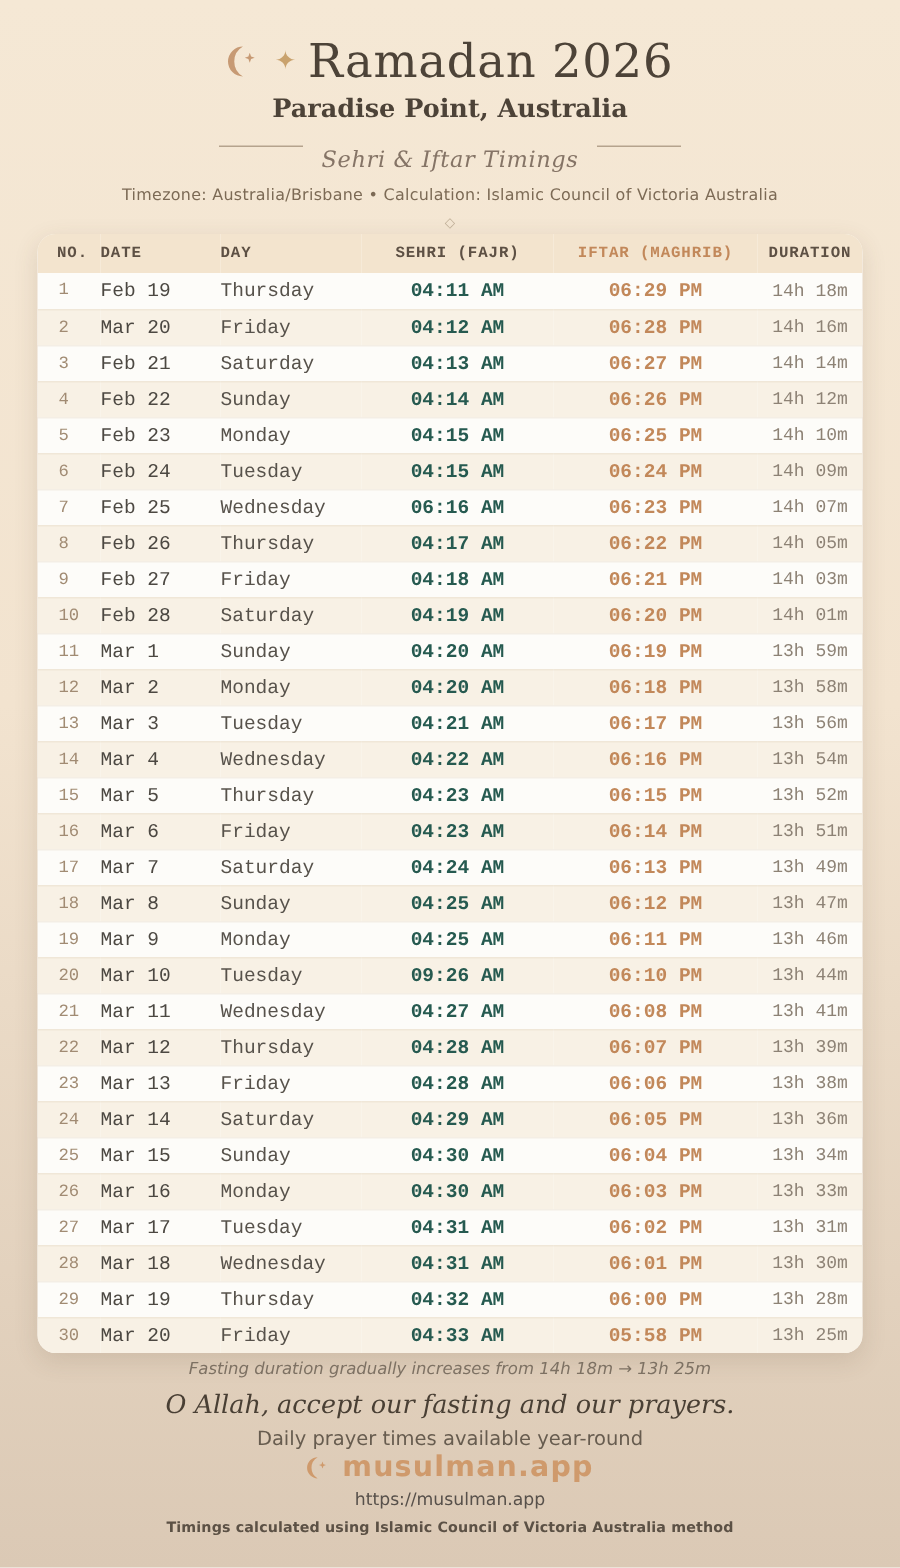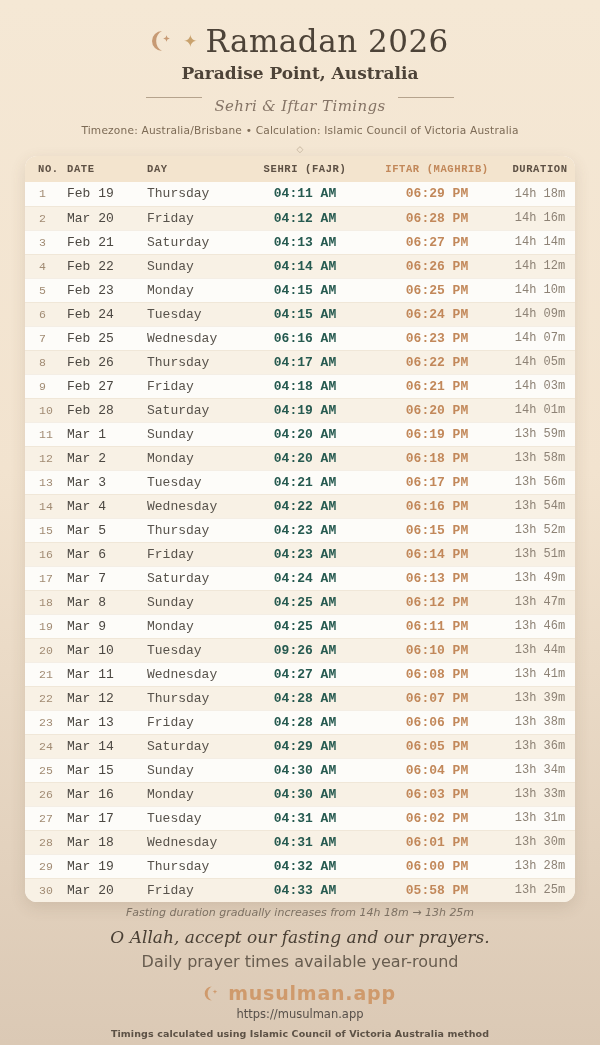--- a/index.html
+++ b/index.html
@@ -69,22 +69,22 @@
   td.c-sehri { text-align: center; font-weight: bold; color: var(--teal, #265a50); }
   td.c-iftar { text-align: center; font-weight: bold; color: var(--accent, #c2885a); }
   td.c-duration { text-align: center; font-size: 12px; color: #8d8275; }
 
   
   .fast-note { margin-top: 4px; font-size: 11px; font-style: italic; color: #7d7163; }
   .dua {
     margin-top: 8px; font-family: "DejaVu Serif", serif; font-style: italic;
     font-size: 17px; color: #493f34;
   }
-  .availability { margin-top: 5px; font-size: 16px; color: #675c4f; }
-  .brand-row { margin-top: 11px; display: flex; align-items: center; justify-content: center; gap: 7px; }
+  .availability { margin-top: 5px; font-size: 13px; color: #675c4f; }
+  .brand-row { display: flex; align-items: center; justify-content: center; gap: 7px; }
   .brand-row .crescent svg { width: 17px; height: 17px; }
   .brand-row .crescent { color: var(--brand, #cf9a6c); }
   .brand-name { font-size: 19px; font-weight: bold; letter-spacing: 0.8px; color: var(--brand, #cf9a6c); }
   .brand-url { margin-top: 3px; font-size: 11.5px; color: #57504a; }
   .method-note { margin-top: 7px; font-size: 9.5px; font-weight: bold; color: #5c5145; letter-spacing: 0.1px; }
 </style>
 </head>
 <body>
 
 <div class="page">

